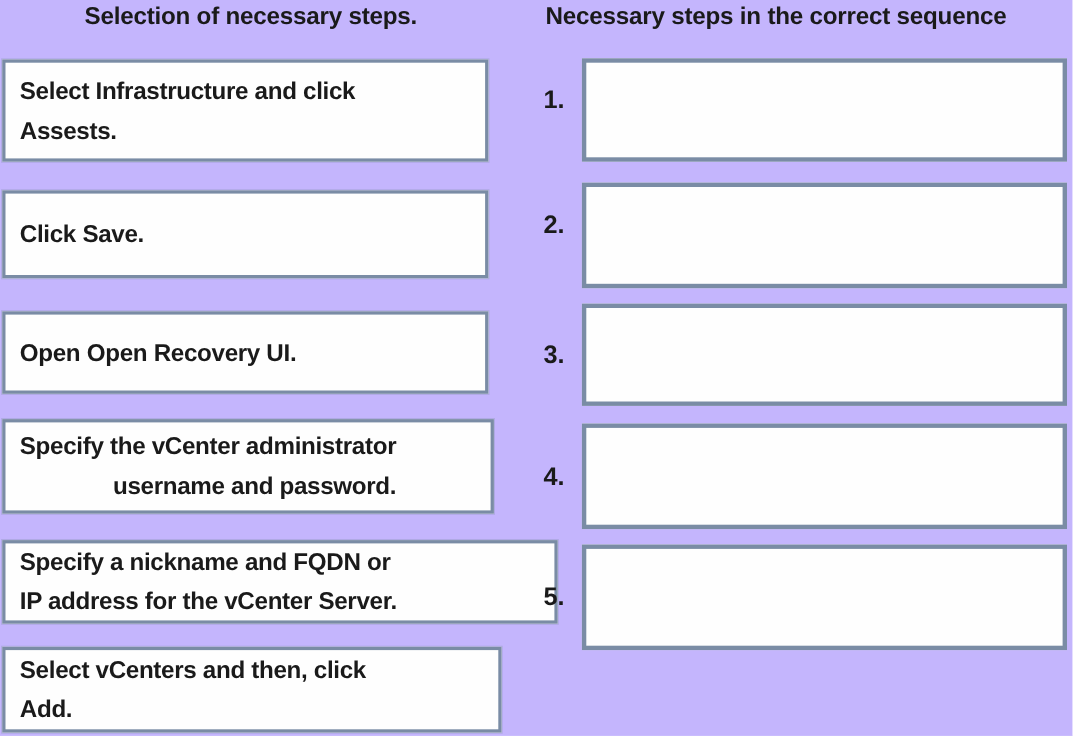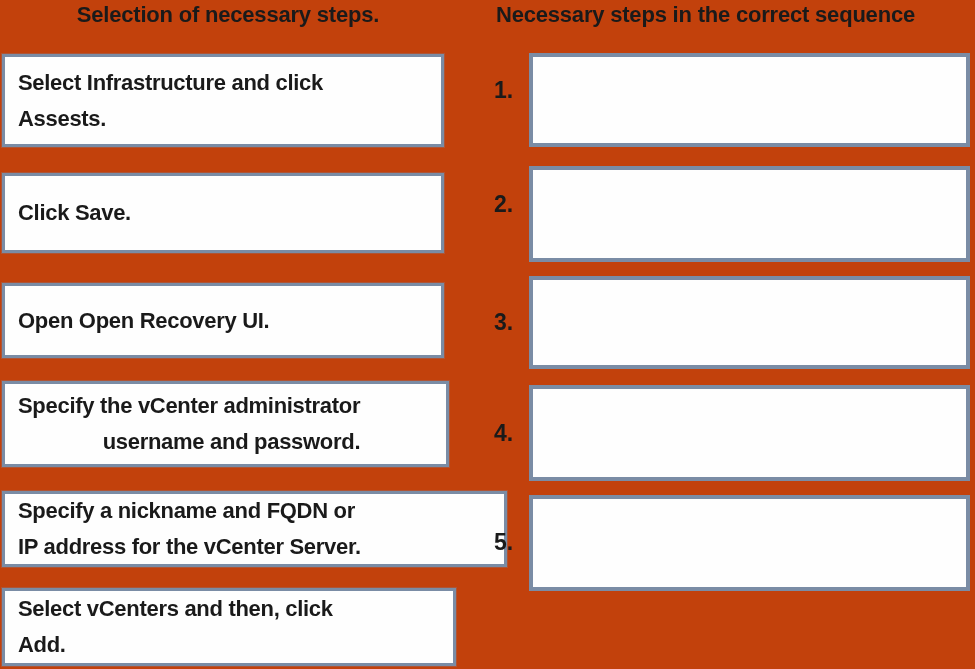--- a/index.html
+++ b/index.html
@@ -1,20 +1,20 @@
 <!DOCTYPE html>
 <html><head>
 <meta charset="utf-8">
 <style>
   html, body { margin: 0; padding: 0; background: #ffffff; }
   .stage {
     position: relative;
     width: 975px;
     height: 669px;
-    background: #c2410c;
+    background: #c4b5fd;
     overflow: hidden;
     font-family: "Liberation Sans", sans-serif;
     color: #1a1a1a;
   }
   .col-header {
     position: absolute;
     top: 1px;
     font-size: 22px;
     font-weight: 700;
     letter-spacing: -0.2px;

